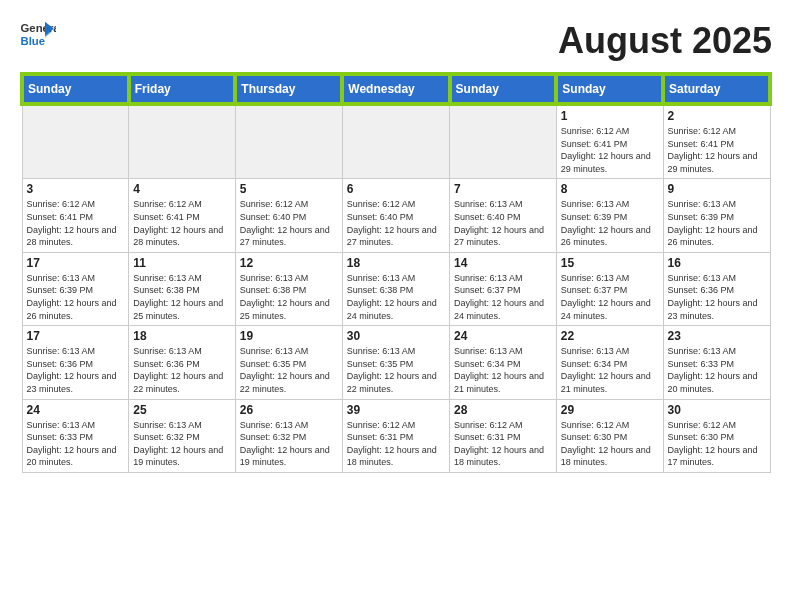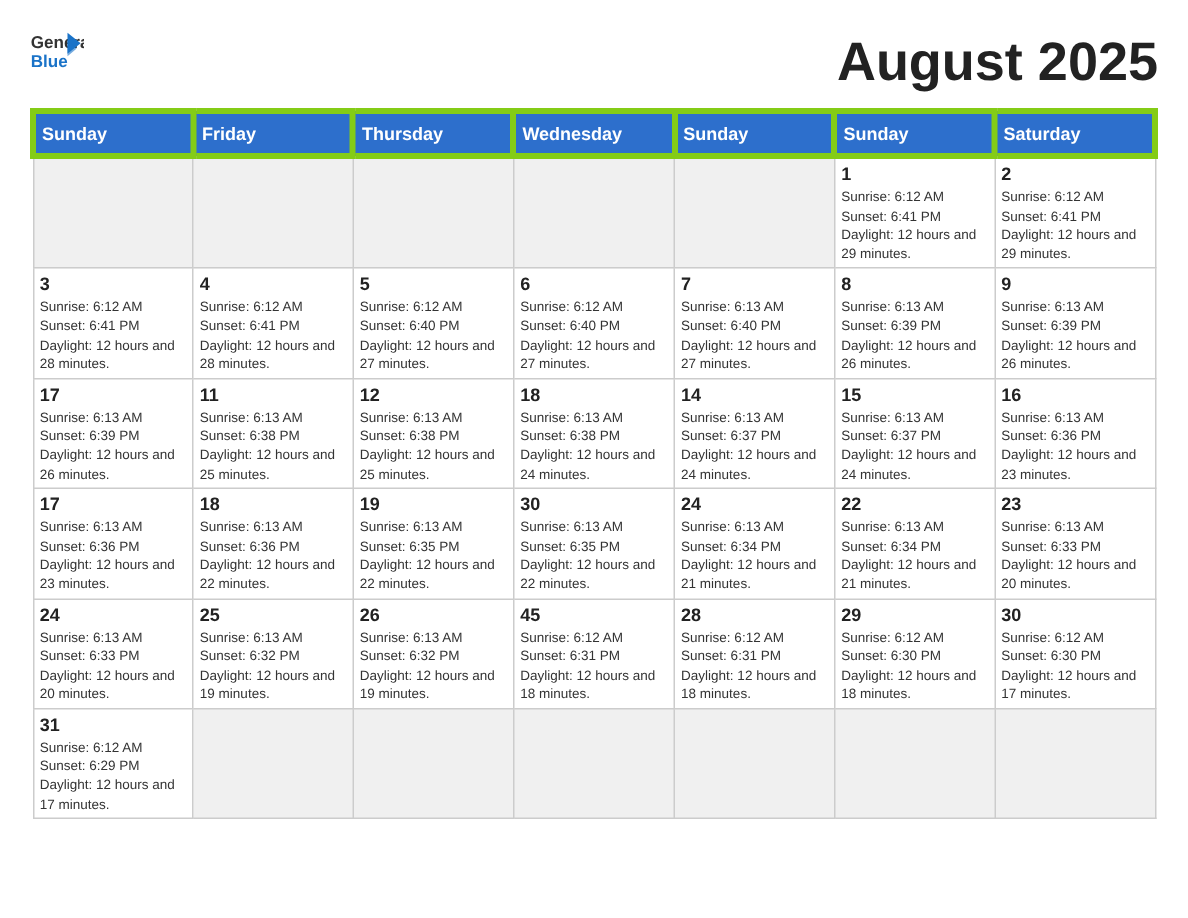--- a/index.html
+++ b/index.html
@@ -271,21 +271,21 @@
 Sunset: 6:32 PM
 Daylight: 12 hours and 19 minutes.</div>
         </td>
         <td>
           <span class="day-num">26</span>
           <div class="day-info" style="white-space: pre-line;">Sunrise: 6:13 AM
 Sunset: 6:32 PM
 Daylight: 12 hours and 19 minutes.</div>
         </td>
         <td>
-          <span class="day-num">45</span>
+          <span class="day-num">39</span>
           <div class="day-info" style="white-space: pre-line;">Sunrise: 6:12 AM
 Sunset: 6:31 PM
 Daylight: 12 hours and 18 minutes.</div>
         </td>
         <td>
           <span class="day-num">28</span>
           <div class="day-info" style="white-space: pre-line;">Sunrise: 6:12 AM
 Sunset: 6:31 PM
 Daylight: 12 hours and 18 minutes.</div>
         </td>
@@ -294,29 +294,15 @@
           <div class="day-info" style="white-space: pre-line;">Sunrise: 6:12 AM
 Sunset: 6:30 PM
 Daylight: 12 hours and 18 minutes.</div>
         </td>
         <td>
           <span class="day-num">30</span>
           <div class="day-info" style="white-space: pre-line;">Sunrise: 6:12 AM
 Sunset: 6:30 PM
 Daylight: 12 hours and 17 minutes.</div>
         </td>
-      </tr>
-      <tr>
-        <td>
-          <span class="day-num">31</span>
-          <div class="day-info" style="white-space: pre-line;">Sunrise: 6:12 AM
-Sunset: 6:29 PM
-Daylight: 12 hours and 17 minutes.</div>
-        </td>
-        <td class="empty" style="background: rgb(240, 240, 240);"></td>
-        <td class="empty" style="background: rgb(240, 240, 240);"></td>
-        <td class="empty" style="background: rgb(240, 240, 240);"></td>
-        <td class="empty" style="background: rgb(240, 240, 240);"></td>
-        <td class="empty" style="background: rgb(240, 240, 240);"></td>
-        <td class="empty" style="background: rgb(240, 240, 240);"></td>
       </tr>
     </tbody>
 </table>
 
 </body></html>

